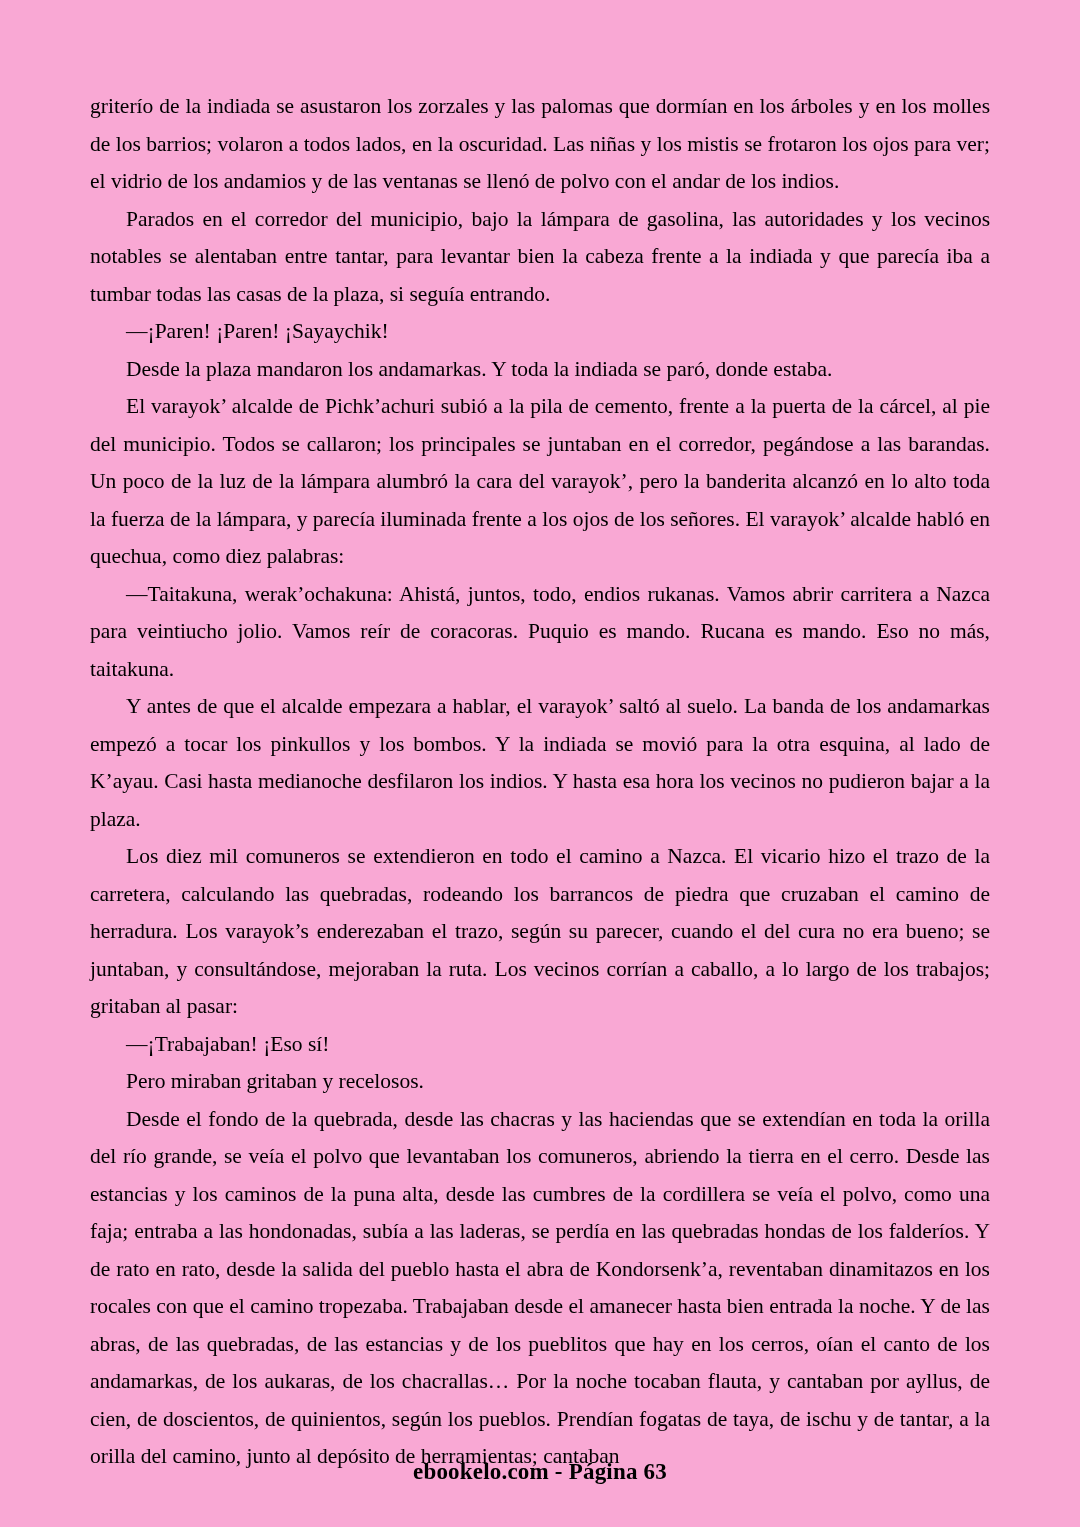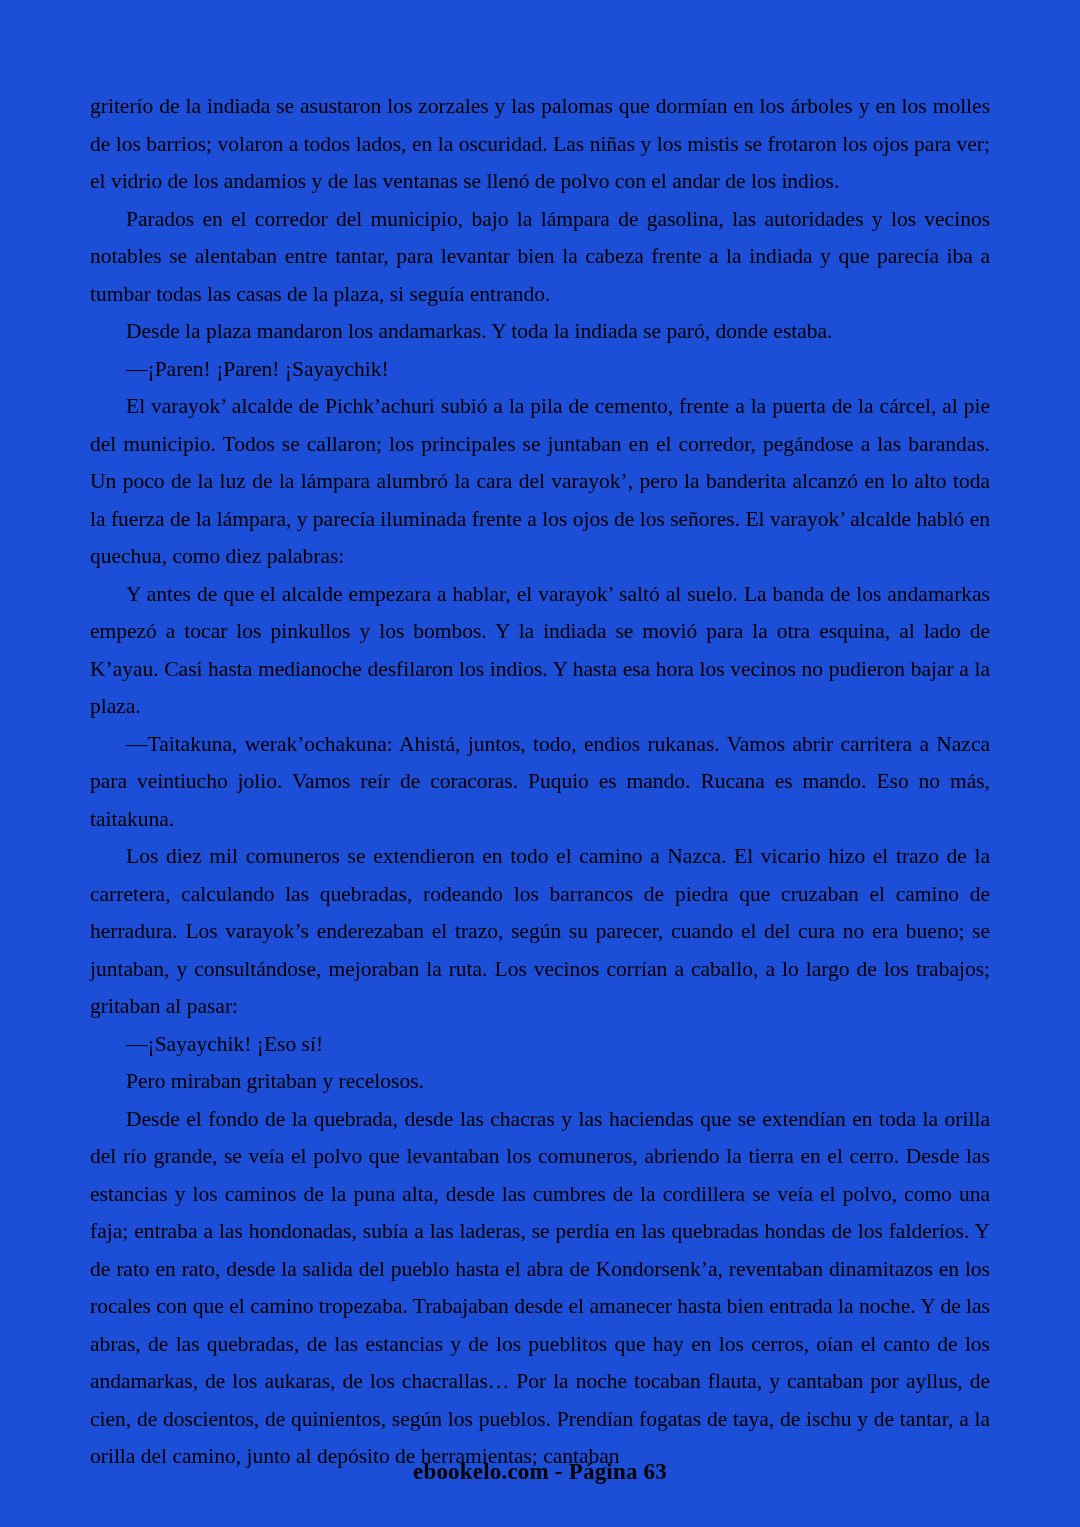--- a/index.html
+++ b/index.html
@@ -12,21 +12,21 @@
     height: 1527px;
     font-family: "Liberation Serif", "DejaVu Serif", serif;
     color: #000000;
   }
   .page {
     position: relative;
     width: 1080px;
     height: 1527px;
     box-sizing: border-box;
     padding: 88px 90px 0 90px;
-    background: #1d4ed8;
+    background: #f9a8d4;
   }
   .body-text {
     font-size: 21.5px;
     line-height: 37.5px;
     text-align: justify;
     text-justify: inter-word;
     hyphens: none;
   }
   .body-text p {
     margin: 0;
@@ -46,24 +46,24 @@
     letter-spacing: 0.2px;
   }
 </style>
 </head>
 <body>
 
 <div class="page">
   <div class="body-text">
     <p class="no-indent">griterío de la indiada se asustaron los zorzales y las palomas que dormían en los árboles y en los molles de los barrios; volaron a todos lados, en la oscuridad. Las niñas y los mistis se frotaron los ojos para ver; el vidrio de los andamios y de las ventanas se llenó de polvo con el andar de los indios.</p>
     <p>Parados en el corredor del municipio, bajo la lámpara de gasolina, las autoridades y los vecinos notables se alentaban entre tantar, para levantar bien la cabeza frente a la indiada y que parecía iba a tumbar todas las casas de la plaza, si seguía entrando.</p>
+    <p>—¡Paren! ¡Paren! ¡Sayaychik!</p>
     <p>Desde la plaza mandaron los andamarkas. Y toda la indiada se paró, donde estaba.</p>
-    <p>—¡Paren! ¡Paren! ¡Sayaychik!</p>
     <p>El varayok’ alcalde de Pichk’achuri subió a la pila de cemento, frente a la puerta de la cárcel, al pie del municipio. Todos se callaron; los principales se juntaban en el corredor, pegándose a las barandas. Un poco de la luz de la lámpara alumbró la cara del varayok’, pero la banderita alcanzó en lo alto toda la fuerza de la lámpara, y parecía iluminada frente a los ojos de los señores. El varayok’ alcalde habló en quechua, como diez palabras:</p>
+    <p>—Taitakuna, werak’ochakuna: Ahistá, juntos, todo, endios rukanas. Vamos abrir carritera a Nazca para veintiucho jolio. Vamos reír de coracoras. Puquio es mando. Rucana es mando. Eso no más, taitakuna.</p>
     <p>Y antes de que el alcalde empezara a hablar, el varayok’ saltó al suelo. La banda de los andamarkas empezó a tocar los pinkullos y los bombos. Y la indiada se movió para la otra esquina, al lado de K’ayau. Casi hasta medianoche desfilaron los indios. Y hasta esa hora los vecinos no pudieron bajar a la plaza.</p>
-    <p>—Taitakuna, werak’ochakuna: Ahistá, juntos, todo, endios rukanas. Vamos abrir carritera a Nazca para veintiucho jolio. Vamos reír de coracoras. Puquio es mando. Rucana es mando. Eso no más, taitakuna.</p>
     <p>Los diez mil comuneros se extendieron en todo el camino a Nazca. El vicario hizo el trazo de la carretera, calculando las quebradas, rodeando los barrancos de piedra que cruzaban el camino de herradura. Los varayok’s enderezaban el trazo, según su parecer, cuando el del cura no era bueno; se juntaban, y consultándose, mejoraban la ruta. Los vecinos corrían a caballo, a lo largo de los trabajos; gritaban al pasar:</p>
-    <p>—¡Sayaychik! ¡Eso sí!</p>
+    <p>—¡Trabajaban! ¡Eso sí!</p>
     <p>Pero miraban gritaban y recelosos.</p>
     <p>Desde el fondo de la quebrada, desde las chacras y las haciendas que se extendían en toda la orilla del río grande, se veía el polvo que levantaban los comuneros, abriendo la tierra en el cerro. Desde las estancias y los caminos de la puna alta, desde las cumbres de la cordillera se veía el polvo, como una faja; entraba a las hondonadas, subía a las laderas, se perdía en las quebradas hondas de los falderíos. Y de rato en rato, desde la salida del pueblo hasta el abra de Kondorsenk’a, reventaban dinamitazos en los rocales con que el camino tropezaba. Trabajaban desde el amanecer hasta bien entrada la noche. Y de las abras, de las quebradas, de las estancias y de los pueblitos que hay en los cerros, oían el canto de los andamarkas, de los aukaras, de los chacrallas… Por la noche tocaban flauta, y cantaban por ayllus, de cien, de doscientos, de quinientos, según los pueblos. Prendían fogatas de taya, de ischu y de tantar, a la orilla del camino, junto al depósito de herramientas; cantaban</p>
   </div>
   <div class="footer">ebookelo.com - Página 63</div>
 </div>
 
 </body></html>

